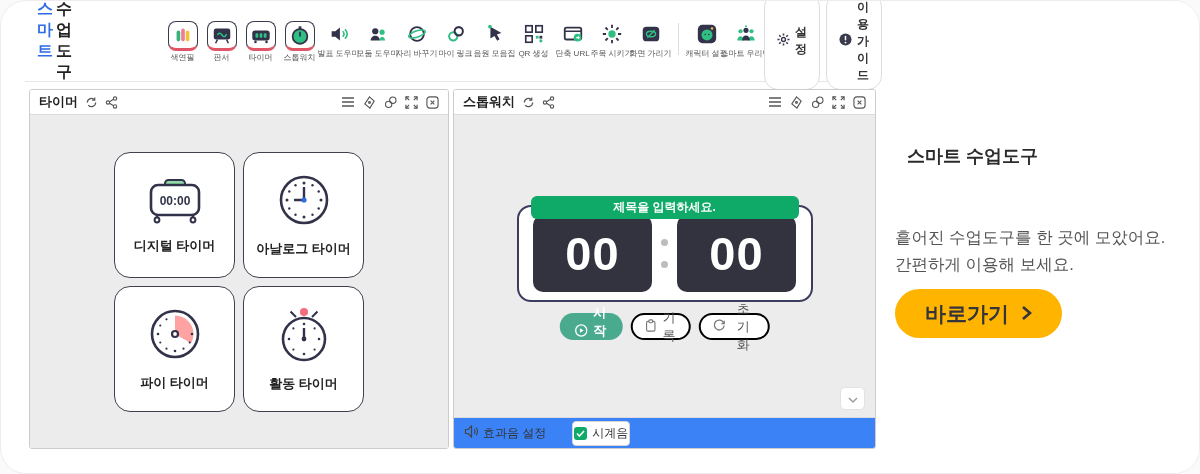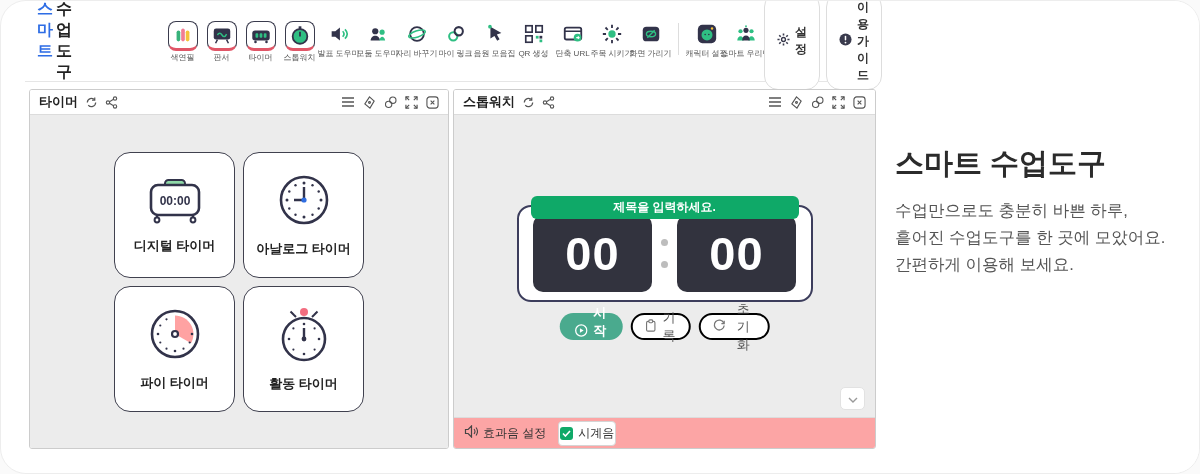--- a/index.html
+++ b/index.html
@@ -26,21 +26,21 @@
 
   
   .panels { display:flex; gap:4px; margin:7px 0 0 28px; height:360px; }
   .panel { border:1px solid #ccc; border-radius:3px; background:#fff; display:flex; flex-direction:column; overflow:hidden; }
   .panel.timer { width:420px; } .panel.stopwatch { width:423px; }
   .panel-header { height:25px; flex:0 0 25px; display:flex; align-items:center; gap:7px; padding:0 9px; border-bottom:1px solid #dcdcdc; background:#fff; }
   .panel-title { font-size:13px; font-weight:bold; color:#222; }
   .ph-btn { background:none; border:none; padding:0; display:flex; align-items:center; cursor:pointer; }
   .ph-right { margin-left:auto; display:flex; gap:8px; align-items:center; }
   .panel-body { flex:1; background:#ececec; position:relative; }
-  .panel-footer { flex:0 0 31px; border-top:1px solid #dcdcdc; background:#fca5a5; display:flex; align-items:center; gap:12px; padding:0 10px; }
+  .panel-footer { flex:0 0 31px; border-top:1px solid #dcdcdc; background:#3b82f6; display:flex; align-items:center; gap:26px; padding:0 10px; }
 
   
   .timer-grid { position:absolute; inset:0; display:grid; grid-template-columns:repeat(2,121px); grid-template-rows:repeat(2,126px); gap:8px; place-content:center; }
   .timer-card { background:#fff; border:1.5px solid #40414f; border-radius:16px; display:flex; flex-direction:column; align-items:center; justify-content:center; gap:8px; cursor:pointer; }
   .timer-card .t-label { font-size:13px; font-weight:bold; color:#222; }
 
   
   .sw-banner { position:absolute; left:50%; transform:translateX(-50%); top:81px; width:268px; height:23px; background:#0fa968; border-radius:6px; color:#fff; font-size:12px; font-weight:bold; display:flex; align-items:center; justify-content:center; z-index:2; }
   .flip-card { position:absolute; left:50%; transform:translateX(-50%); top:90px; width:296px; height:97px; background:#fff; border:2px solid #3c3d5c; border-radius:14px; display:flex; align-items:center; justify-content:center; gap:9px; z-index:1; }
   .digit-panel { width:119px; height:77px; background:#32333e; border-radius:10px; color:#fff; font-size:47px; font-weight:bold; display:flex; align-items:center; justify-content:center; letter-spacing:1px; }
@@ -49,21 +49,21 @@
   .sw-buttons { position:absolute; top:198px; left:50%; transform:translateX(-50%); display:flex; gap:8px; }
   .btn-start { background:#4aaa8e; color:#fff; border:none; border-radius:15px; height:27px; padding:0 15px; font-size:13px; font-weight:bold; display:flex; align-items:flex-end; gap:5px; cursor:pointer; }
   .btn-ghost { background:#fff; color:#555; border:2px solid #000000; border-radius:15px; height:27px; padding:0 12px; font-size:13px; display:flex; align-items:center; gap:5px; cursor:pointer; }
   .collapse-btn { position:absolute; right:10px; bottom:7px; width:25px; height:23px; background:#fff; border:1px solid #e2e2e2; border-radius:5px; color:#999; display:flex; align-items:center; justify-content:center; cursor:pointer; }
   .footer-label { font-size:12px; color:#333; display:flex; align-items:center; gap:5px; }
   .chip { display:flex; align-items:center; gap:5px; border:1px solid #d5d5d5; border-radius:4px; padding:3px 1px; font-size:12px; color:#333; background:#fff; cursor:pointer; }
   .checkbox { width:13px; height:13px; background:#0fa968; border-radius:3px; display:flex; align-items:center; justify-content:center; }
 
   
   .promo { position:absolute; left:884px; top:0; width:316px; height:474px; background:#fff; }
-  .promo-title { position:absolute; left:10px; top:143px; font-size:29px; font-weight:bold; color:#2b2b2b; }
+  .promo-title { position:absolute; left:22px; top:143px; font-size:18px; font-weight:bold; color:#2b2b2b; }
   .promo-text { position:absolute; left:10px; top:196px; font-size:16.5px; color:#555; line-height:27px; }
   .cta { position:absolute; left:10px; top:288px; display:flex; align-items:center; gap:12px; background:#ffb400; border:none; border-radius:25px; height:49px; padding:0 30px; font-size:21px; font-weight:bold; color:#33343c; font-family:"Liberation Sans",sans-serif; cursor:pointer; }
 </style>
 </head>
 <body>
 
 <div class="card">
   <div class="app">
 
     <header class="app-header">
@@ -526,18 +526,24 @@
             <span>시계음</span>
           </span>
         </div>
       </section>
     </main>
   </div>
 
   <aside class="promo">
     <h1 class="promo-title">스마트 수업도구</h1>
     <p class="promo-text">
-      <span>수업만으로도 충분히 바쁜 하루,</span><br>
+      <br>
       <span>흩어진 수업도구를 한 곳에 모았어요.</span><br>
       <span>간편하게 이용해 보세요.</span>
     </p>
+    <button class="cta">
+      <span>바로가기</span>
+      <span><svg width="11" height="16" viewBox="0 0 11 16" fill="none" stroke="#33343c" stroke-width="2.6">
+            <path d="M2 2l7 6-7 6"></path>
+          </svg></span>
+    </button>
   </aside>
 </div>
 
 </body></html>

